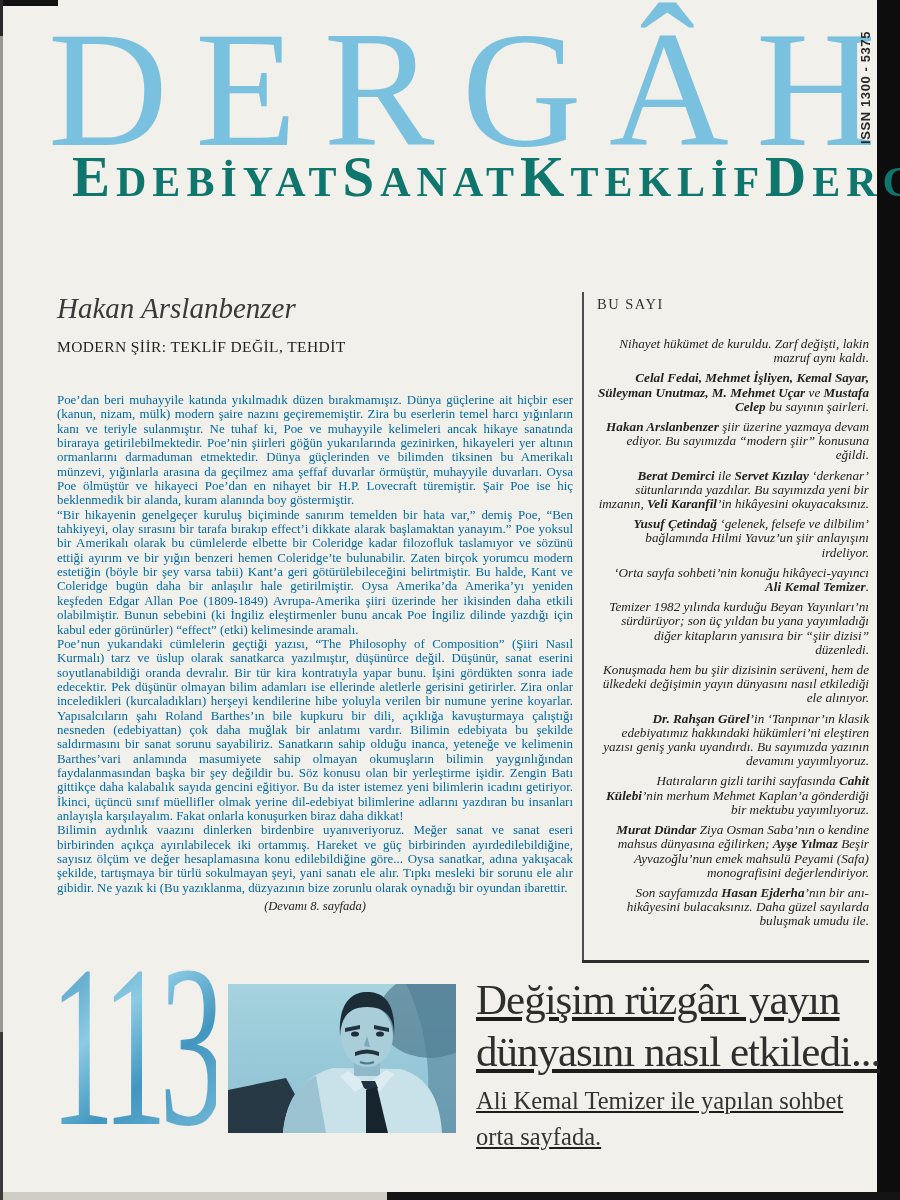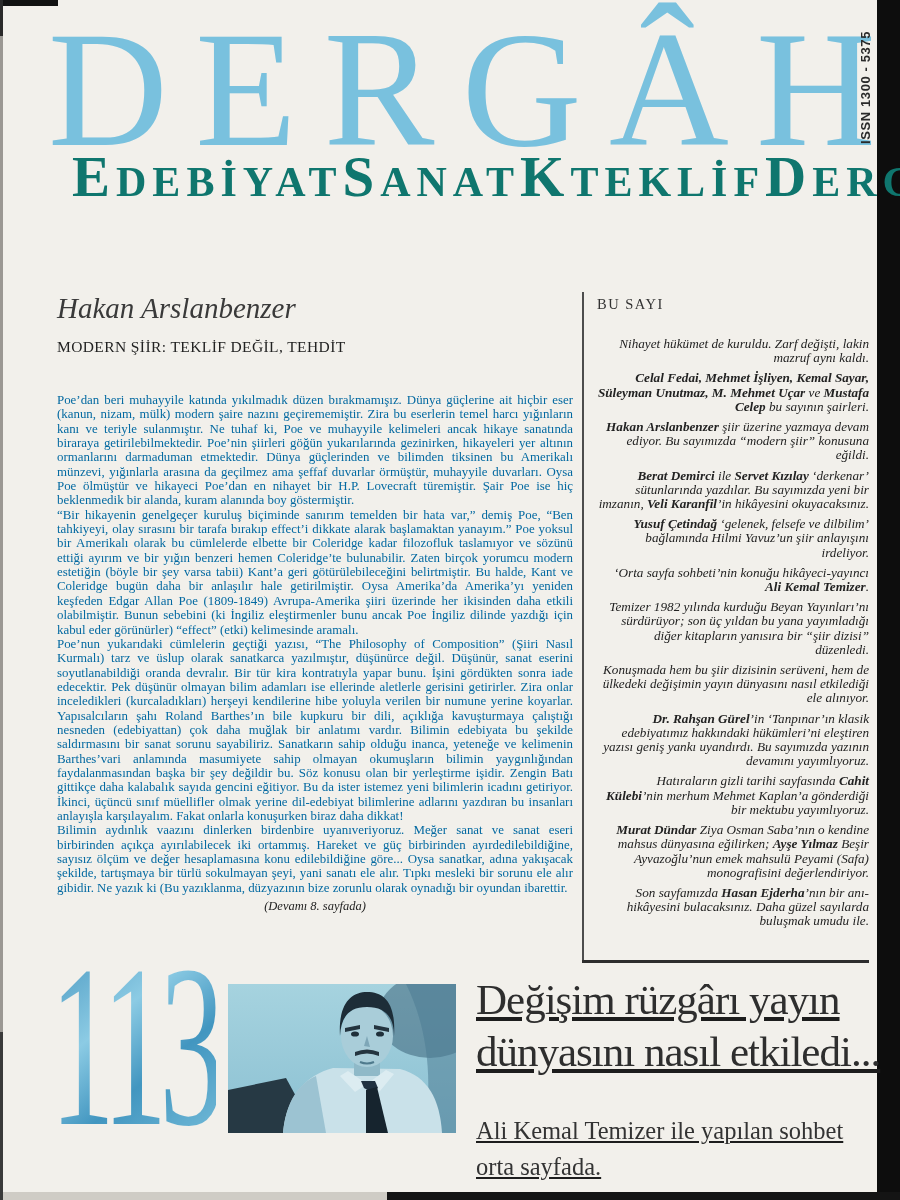--- a/index.html
+++ b/index.html
@@ -61,21 +61,21 @@
     font-size:232px; line-height:1; letter-spacing:-14px;
     transform:scaleX(.56); transform-origin:left top; font-weight:400;
     background:linear-gradient(155deg,#3e8fba 0%,#8ccbe4 38%,#4296c0 62%,#7dc2dd 100%);
     -webkit-background-clip:text; background-clip:text;
     color:#54a5cb; -webkit-text-fill-color:transparent;
   }
   .photo{position:absolute; left:228px; top:984px; width:228px; height:149px;}
   .photo svg{display:block; width:100%; height:100%;}
   .footer-text{position:absolute; left:476px; top:974px; width:412px;text-decoration:underline;}
   .headline-line{font-size:43px; line-height:52px; letter-spacing:-1px; color:#2e2e2e; white-space:nowrap;}
-  .footer-sub{margin-top:35px;}
+  .footer-sub{margin-top:5px;}
   .subheadline-line{font-size:24.5px; line-height:36px; color:#333; white-space:nowrap;}
 </style>
 </head>
 <body>
 
 <div class="page">
 
   <div class="edge edge-right"></div>
   <div class="edge edge-top"></div>
   <div class="edge edge-bottom"></div>

